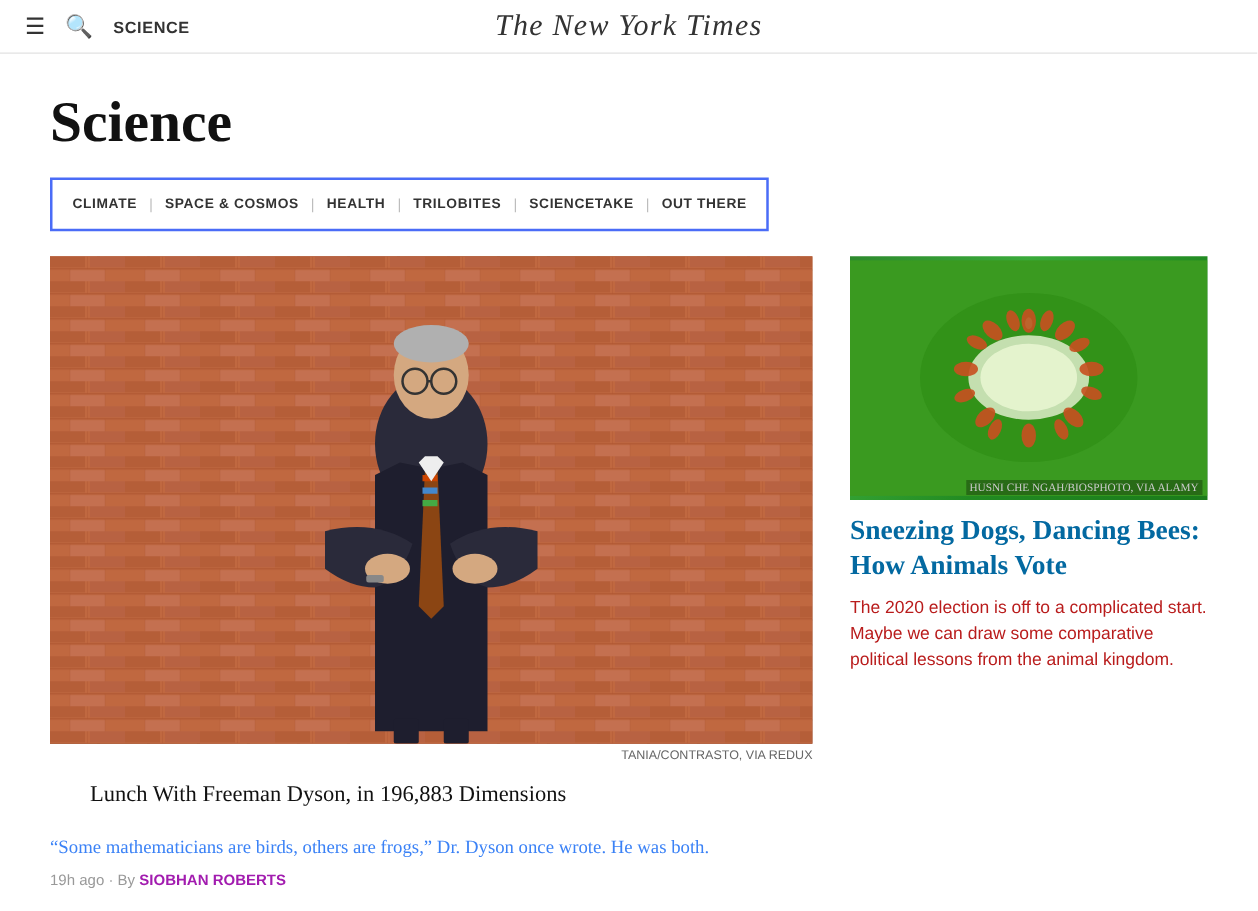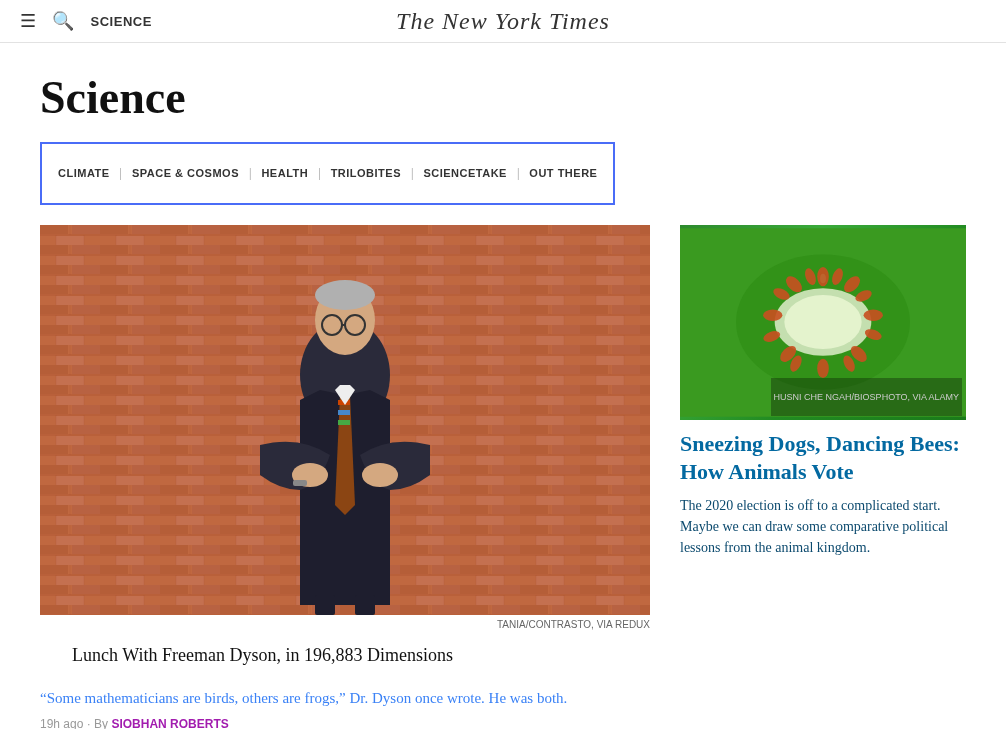--- a/index.html
+++ b/index.html
@@ -52,21 +52,21 @@
       color: #111;
       line-height: 1.1;
     }
 
     
     .sub-nav-wrapper {
       margin: 18px 40px 0 40px;
       border: 2px solid #4a6cf7;
       display: inline-flex;
       align-items: center;
-      padding: 22px 16px;
+      padding: 12px 16px;
     }
     .sub-nav {
       display: flex;
       align-items: center;
       gap: 0;
     }
     .sub-nav-item {
       font-family: Arial, sans-serif;
       font-size: 11px;
       font-weight: bold;
@@ -168,39 +168,39 @@
       width: 100%;
       height: 195px;
       background: linear-gradient(135deg, #2d8a2d 0%, #3aaa3a 30%, #228B22 60%, #1a7a1a 100%);
       position: relative;
       overflow: hidden;
     }
     .side-image-credit {
       position: absolute;
       bottom: 4px;
       right: 4px;
-      font-family: Liberation Sans, sans-serif;
+      font-family: Liberation Serif, serif;
       font-size: 9px;
       color: #ccc;
       background: rgba(0,0,0,0.3);
-      padding: 14px 3px;
+      padding: 1px 3px;
     }
     .article-side-title {
       font-family: Georgia, serif;
       font-size: 22px;
       font-weight: bold;
       color: #0369a1;
       margin-top: 10px;
       line-height: 1.3;
       cursor: pointer;
     }
     .article-side-summary {
-      font-family: Liberation Serif, serif;
+      font-family: Liberation Sans, sans-serif;
       font-size: 14px;
-      color: #0c4a6e;
+      color: #b91c1c;
       margin-top: 8px;
       line-height: 1.5;
     }
     .article-side-meta {
       font-family: Arial, sans-serif;
       font-size: 12px;
       color: #666;
       margin-top: 8px;
     }
     .article-side-meta .author {

